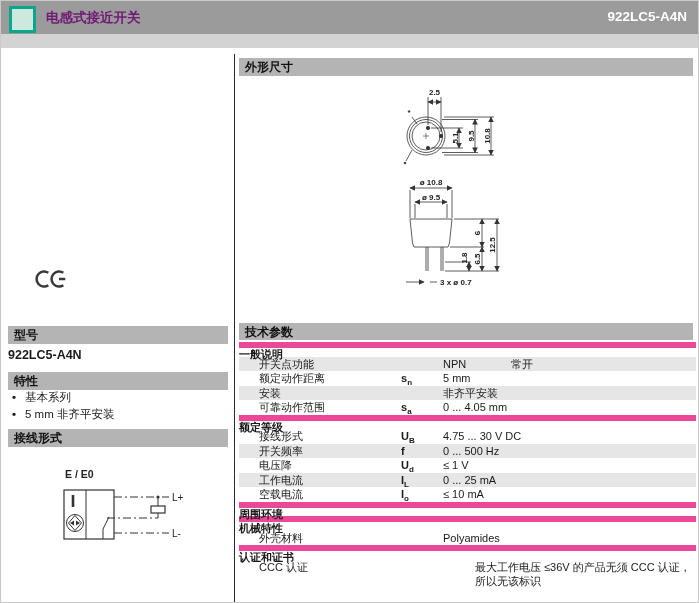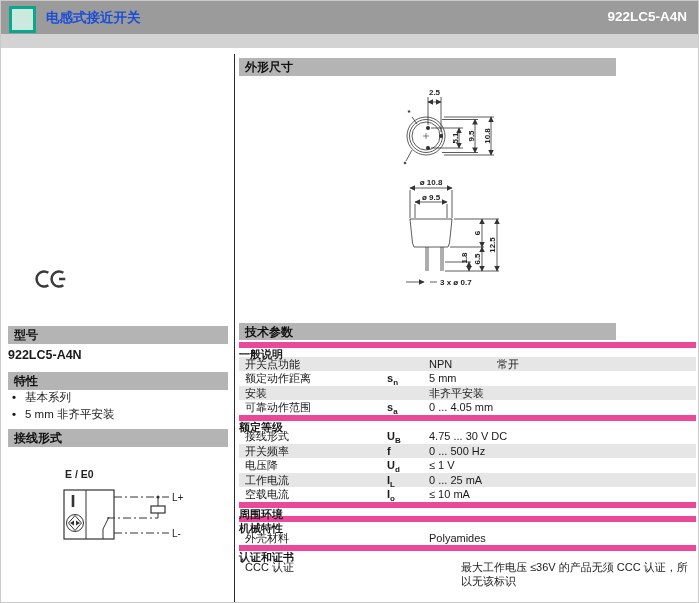--- a/index.html
+++ b/index.html
@@ -6,44 +6,44 @@
   *{box-sizing:border-box;}
   .page{
     position:relative;width:699px;height:603px;overflow:hidden;
     background:#fff;border:1px solid #c9c9c9;
     font-family:"Liberation Sans","DejaVu Sans",sans-serif;color:#1a1a1a;
   }
   
   .hdr{position:absolute;left:0;top:0;width:699px;height:33px;background:#9b9b9b;}
   .hdr-strip{position:absolute;left:0;top:33px;width:699px;height:14px;background:#d3d3d3;}
   .hdr-icon{position:absolute;left:8px;top:5px;width:27px;height:27px;background:#cbe9dd;border:3px solid #0aa68e;z-index:3;}
-  .hdr-title{position:absolute;left:45px;top:8px;font-size:13.5px;font-weight:bold;color:#1d4ed8;}
+  .hdr-title{position:absolute;left:45px;top:8px;font-size:13.5px;font-weight:bold;color:#701a75;}
   .hdr-model{position:absolute;right:11px;top:8px;font-size:13.5px;font-weight:bold;color:#fff;}
   
   .divider{position:absolute;left:233px;top:53px;width:1px;height:550px;background:#2a2a2a;}
   
   .bar{position:absolute;height:18px;background:#b4b4b4;font-size:12px;font-weight:bold;
        color:#111;padding:2px 0 0 6px;line-height:14px;}
   .bar-left{left:7px;width:220px;}
-  .bar-right{left:238px;width:377px;}
+  .bar-right{left:238px;width:454px;}
   
   .ce{position:absolute;left:33px;top:267px;}
   .model-value{position:absolute;left:7px;top:347px;font-size:12.5px;font-weight:bold;}
   .features{position:absolute;left:7px;top:390px;width:220px;font-size:11.5px;}
   .features .feat{position:relative;padding-left:17px;margin-bottom:4px;line-height:13px;}
   .features .feat::before{content:"\2022";position:absolute;left:4px;top:0;font-weight:bold;}
   
   svg text{font-family:"Liberation Sans","DejaVu Sans",sans-serif;fill:#222;}
   .dim-txt{font-size:8px;font-weight:bold;}
   .wire-lbl{font-size:10px;}
   .wire-lbl-b{font-size:10.5px;font-weight:bold;}
   
   .specs{position:absolute;left:238px;top:341px;width:457px;font-size:11px;}
   .sec{height:14.5px;line-height:13.5px;font-weight:bold;border-top:6px solid #ec4899;}
-  .row{display:flex;height:14.5px;line-height:14.2px;}
+  .row{display:flex;height:14.5px;line-height:14.2px;padding-left:14px;}
   .row.shade{background:#e6e6e6;}
   .row.tall{height:29.5px;gap:16px;}
   .c-label{width:148px;padding-left:6px;flex:none;}
   .c-sym{width:42px;flex:none;font-weight:bold;}
   .c-sym sub{font-size:8px;}
   .c-val{flex:1;padding-right:4px;}
   .v1{display:inline-block;width:68px;}
 </style>
 </head>
 <body>

